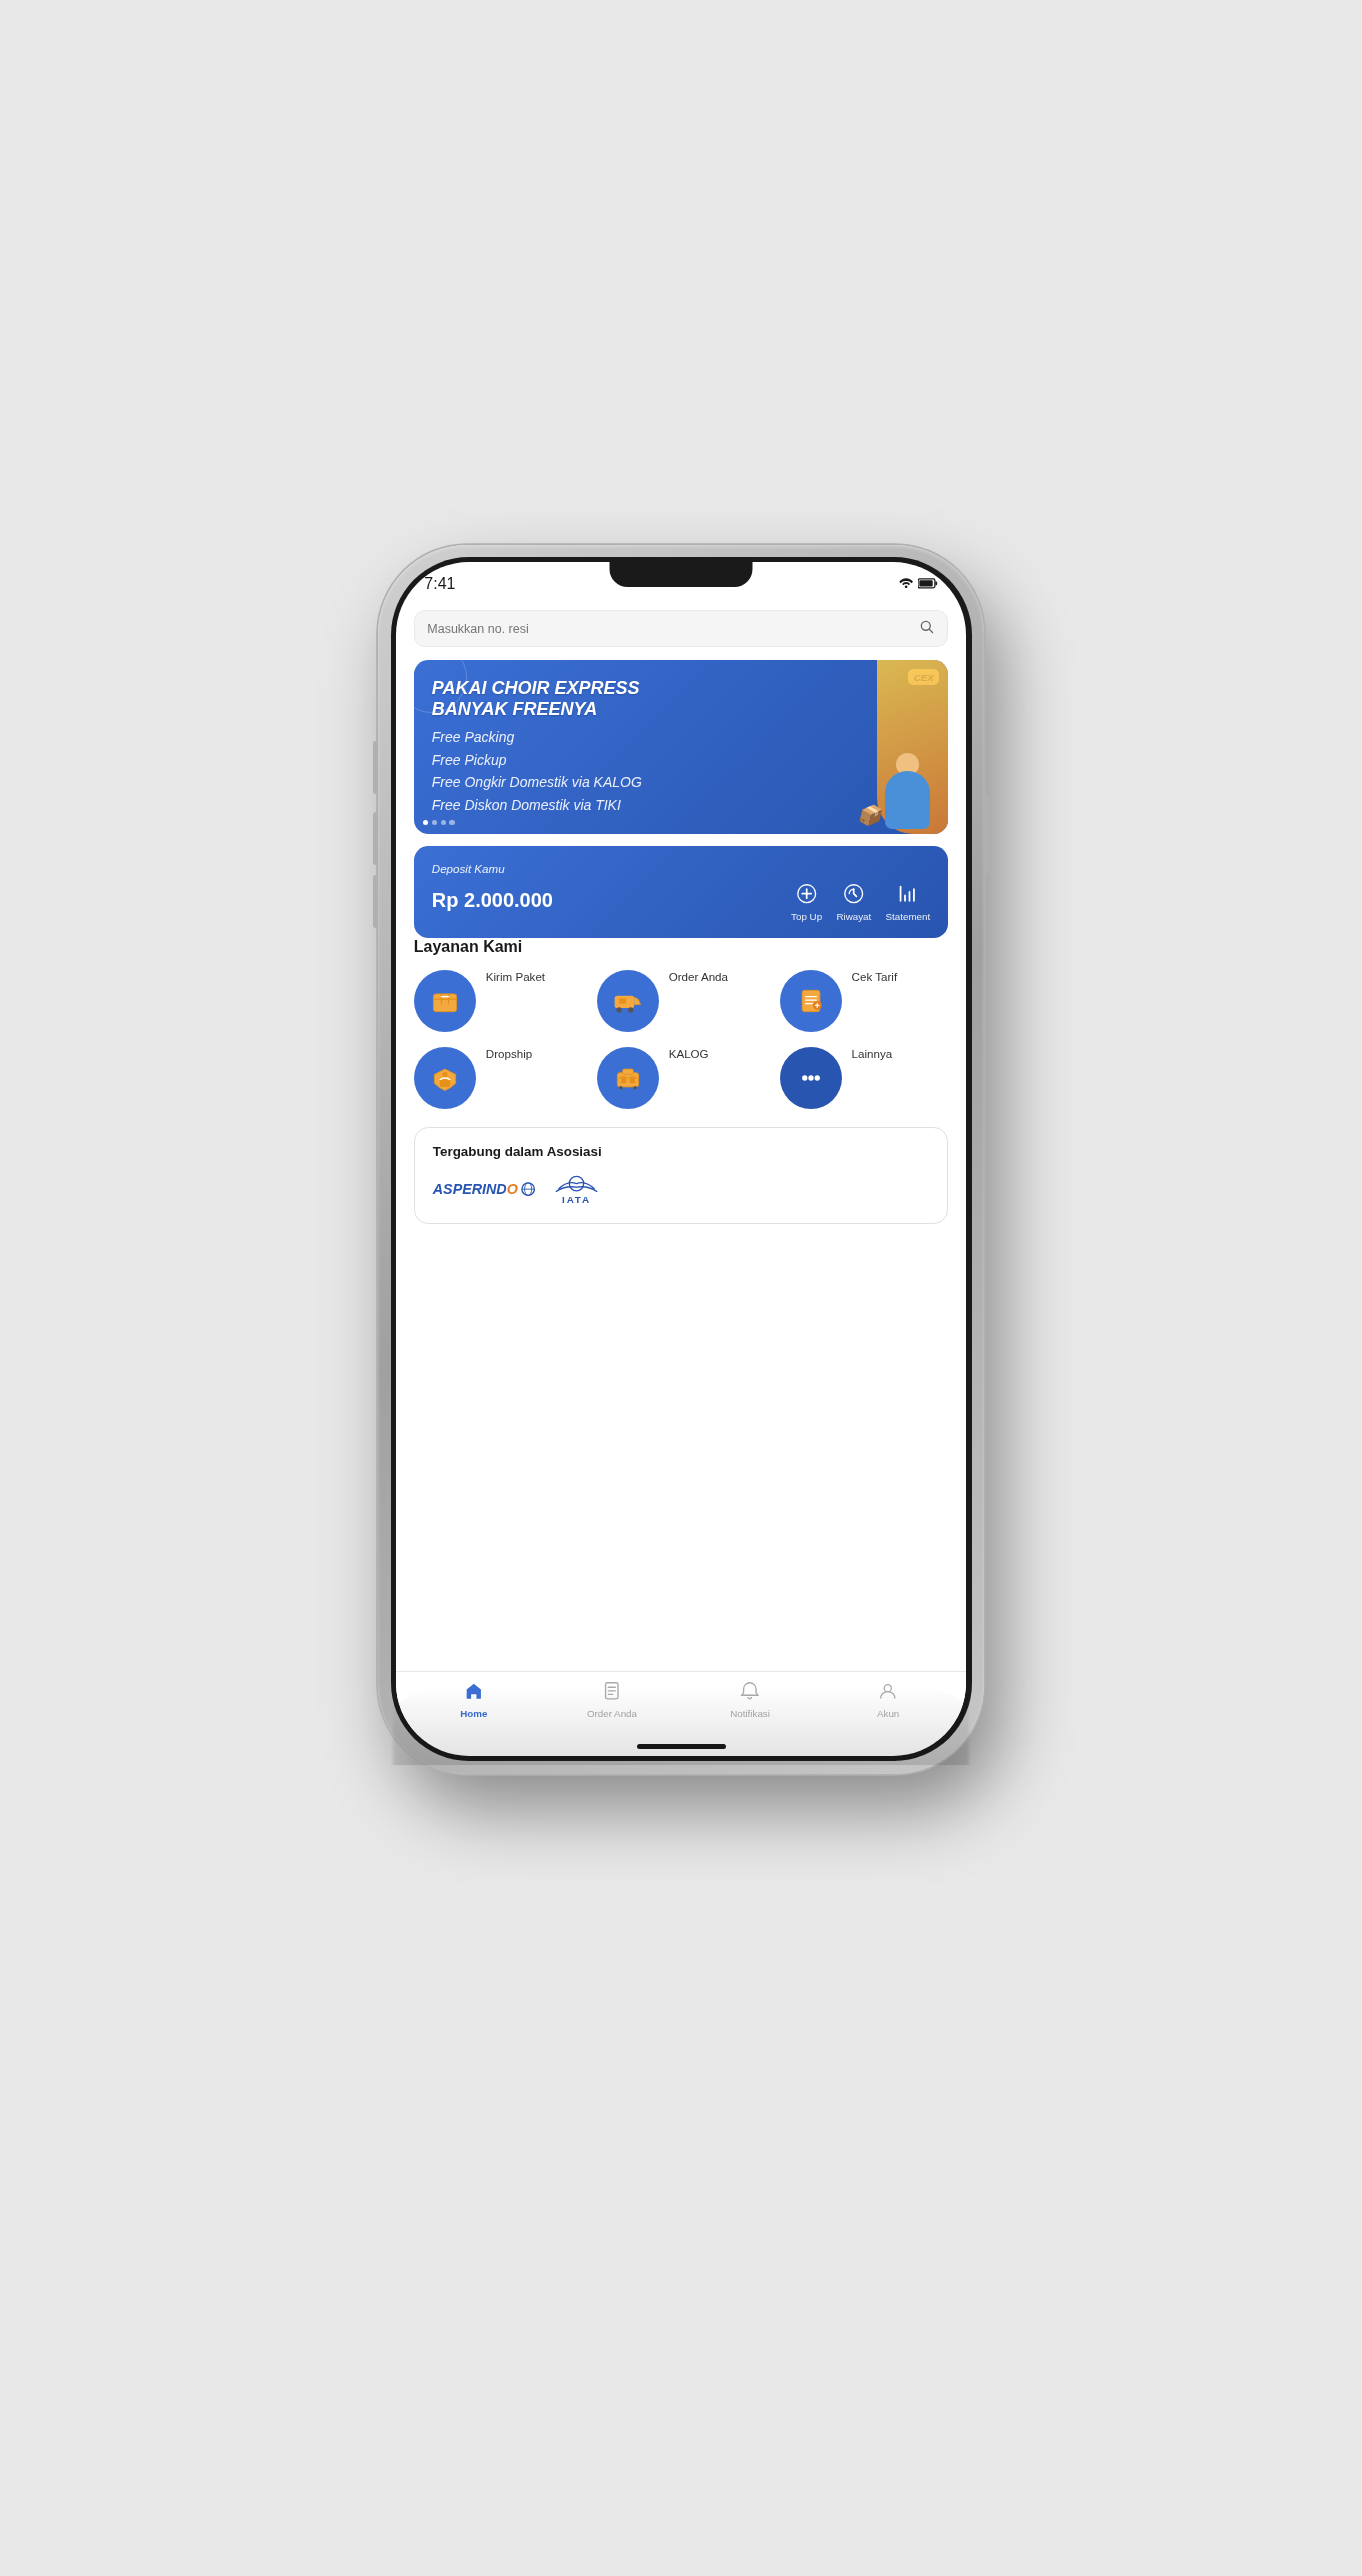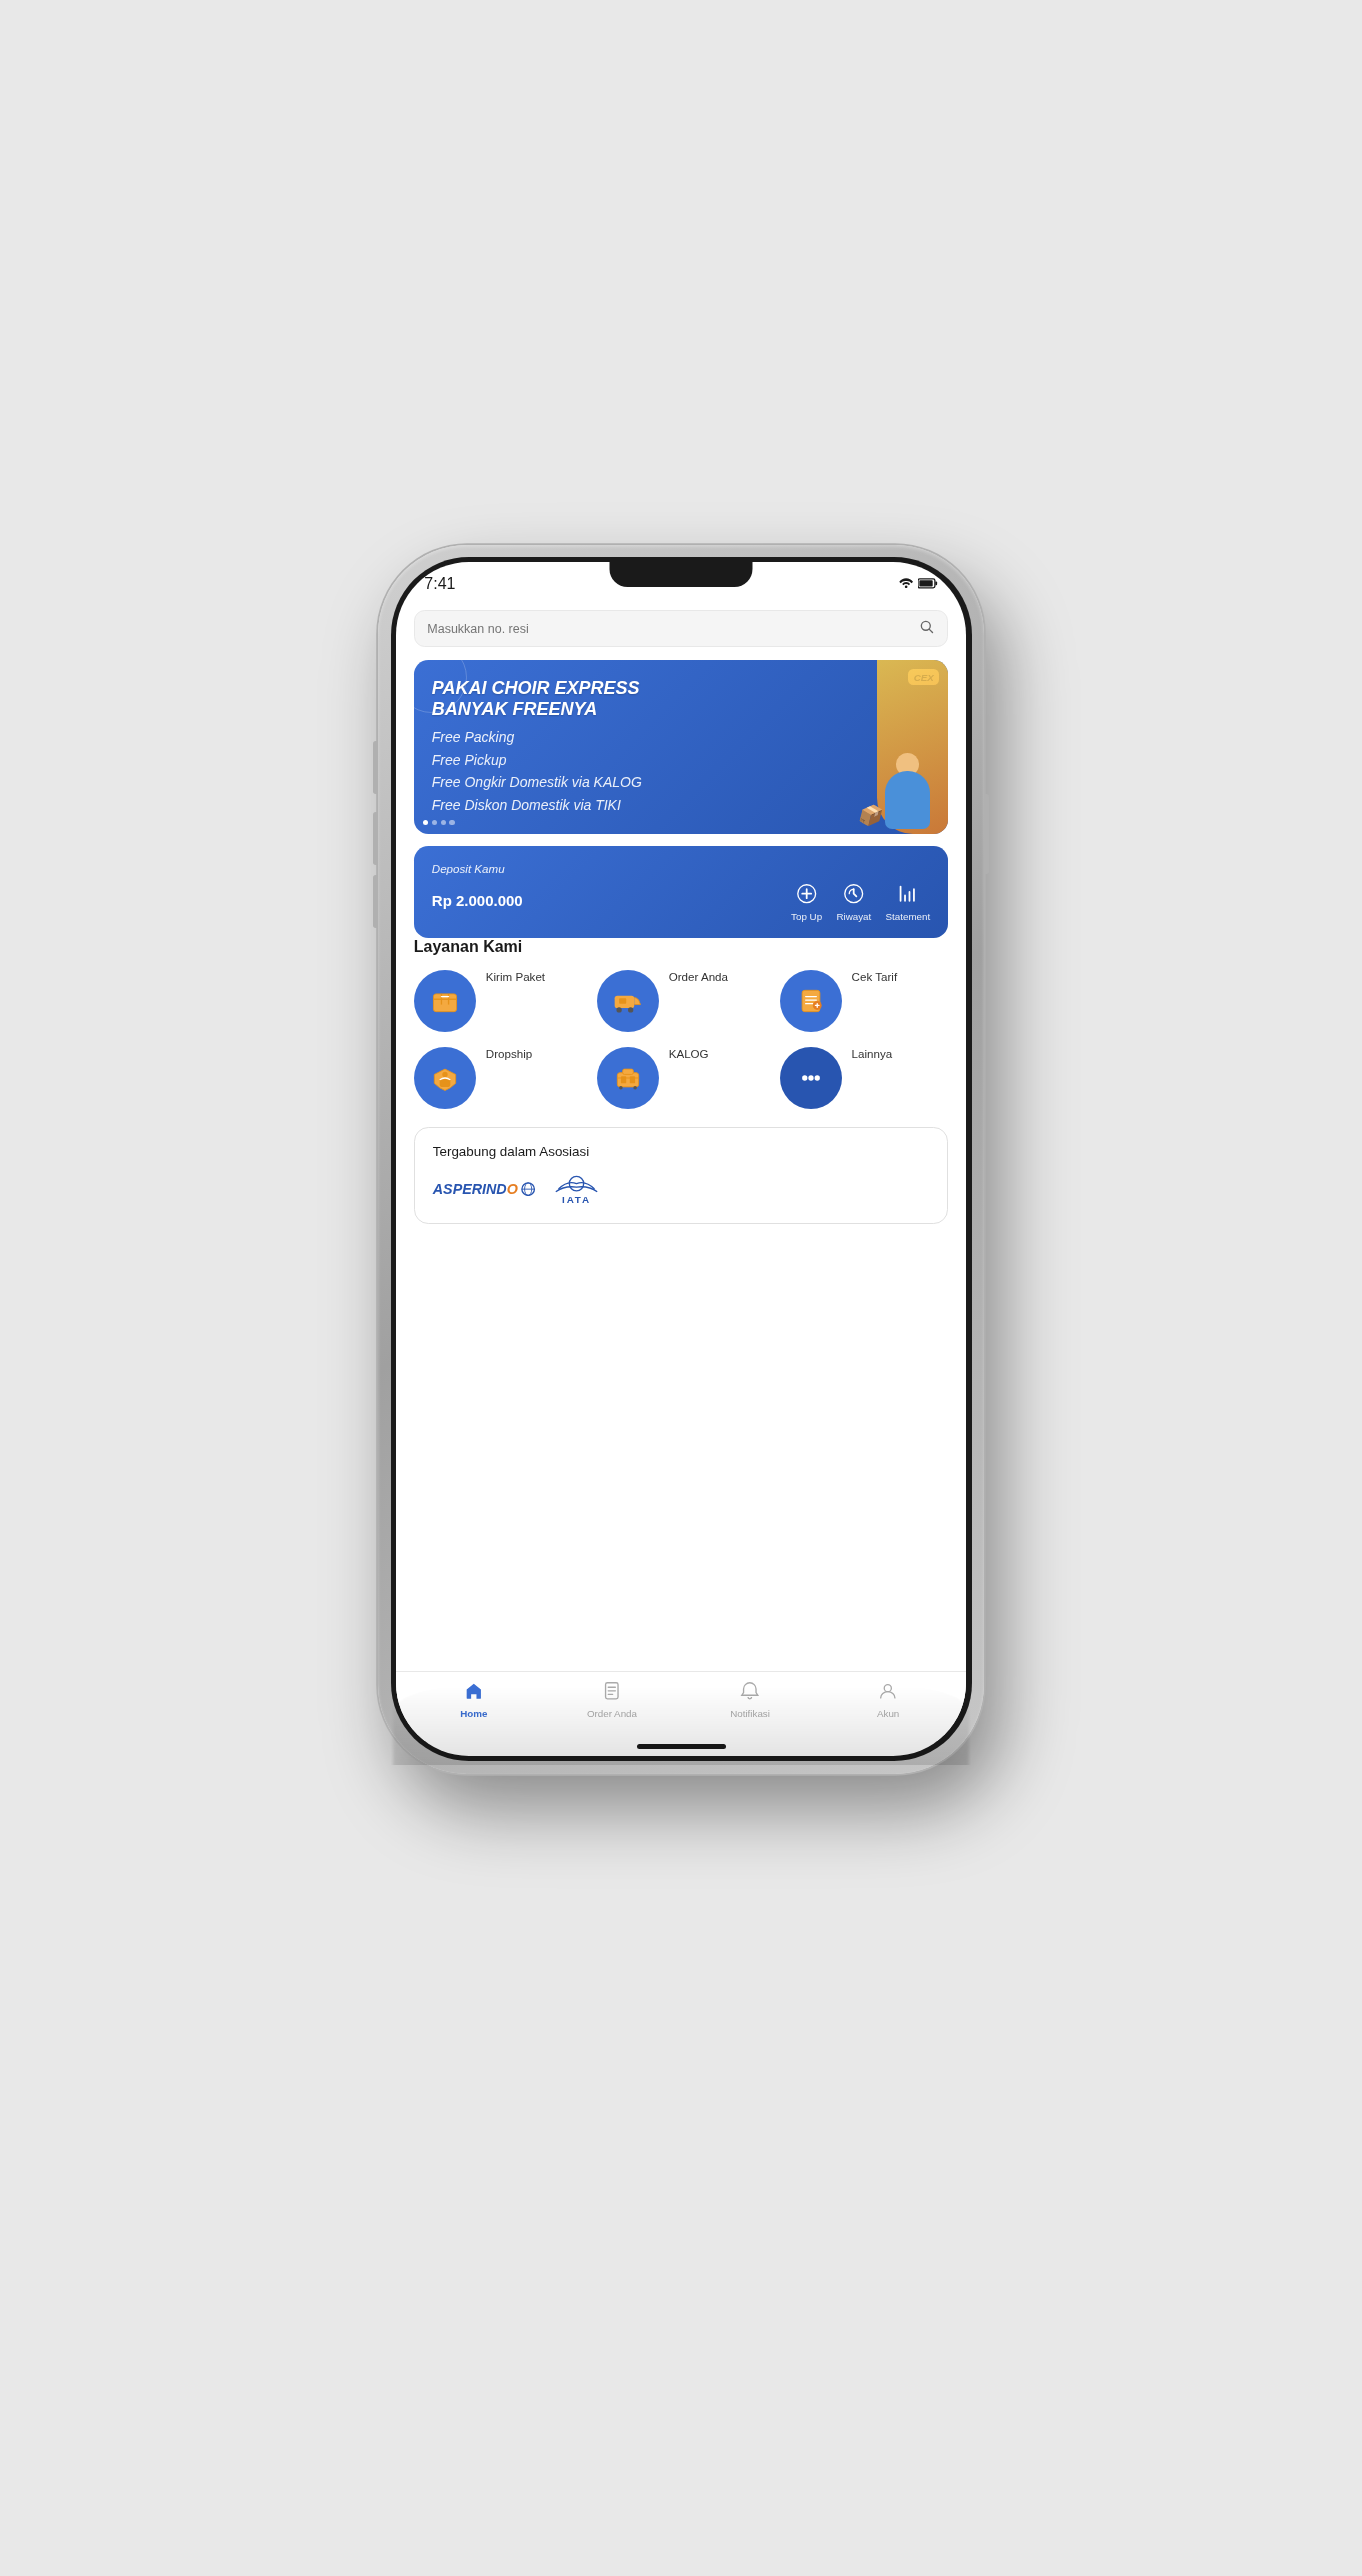--- a/index.html
+++ b/index.html
@@ -229,21 +229,21 @@
       font-style: italic;
       opacity: 0.9;
       margin-bottom: 3.6px;
     }
     .deposit-row {
       display: flex;
       align-items: center;
       justify-content: space-between;
     }
     .deposit-amount {
-      font-size: 15px;
+      font-size: 20px;
       font-weight: 700;
     }
     .deposit-actions {
       display: flex;
       gap: 14.3px;
     }
     .deposit-action {
       display: flex;
       flex-direction: column;
       align-items: center;
@@ -303,21 +303,21 @@
     
     .association-card {
       background: white;
       border-radius: 14.3px;
       border: 0.9px solid #e0e0e0;
       padding: 16px 18px;
       margin-bottom: 18px;
     }
     .association-title {
       font-size: 13.4px;
-      font-weight: 400;
+      font-weight: 700;
       color: #1a1a1a;
       margin-bottom: 12.5px;
     }
     .association-logos {
       display: flex;
       align-items: center;
       gap: 18px;
     }
 
     

